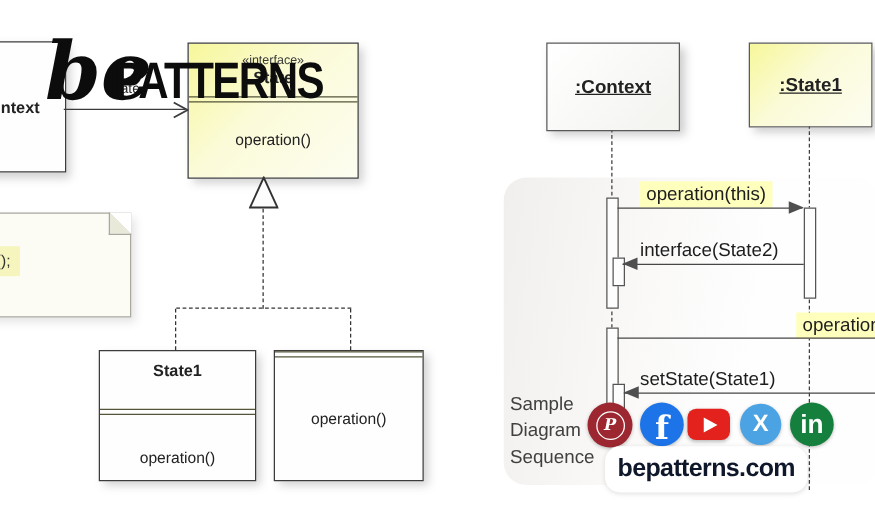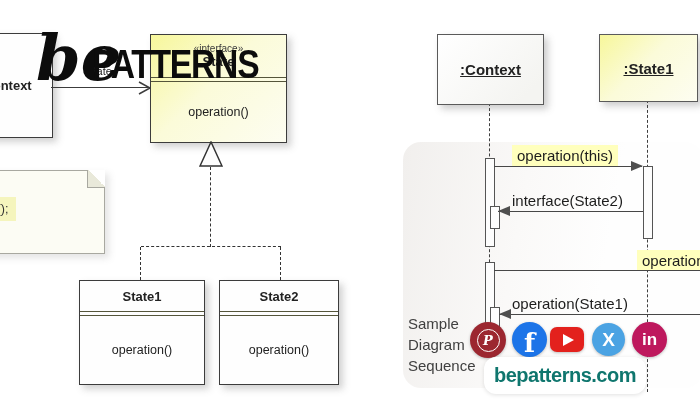--- a/index.html
+++ b/index.html
@@ -63,21 +63,21 @@
             align-items:center;justify-content:center;font-family:"DejaVu Serif",serif;
             font-style:italic;font-weight:bold;font-size:13px;}
   .yt{position:absolute;left:550px;top:327px;width:34px;height:25px;border-radius:7px;
       background:#e3211d;display:flex;align-items:center;justify-content:center;
       box-shadow:0 1px 3px rgba(0,0,0,.25);cursor:pointer;}
   .yt-tri{width:0;height:0;border-top:6.5px solid transparent;border-bottom:6.5px solid transparent;
           border-left:11px solid #fff;margin-left:3px;}
   .pill{position:absolute;left:484px;top:357px;width:162px;height:37px;background:#ffffff;
         border-radius:12px;display:flex;align-items:center;justify-content:center;
         box-shadow:0 1px 4px rgba(0,0,0,.12);}
-  .pill span{font-weight:bold;font-size:20px;letter-spacing:-.5px;color:#0f766e;}
+  .pill span{font-weight:bold;font-size:20px;letter-spacing:-.5px;color:#0f172a;}
 </style>
 </head>
 <body>
 
 <div id="stage">
 
   <div class="clsbox" style="left:-38px;top:33px;width:89px;height:103px;align-items:center;justify-content:center;">
     <span class="cls-name">Context</span>
   </div>
 
@@ -97,32 +97,29 @@
   </div>
 
   <svg class="abs" style="left:199px;top:141px;" width="24" height="27">
     <polygon points="12,1 1,25 23,25" fill="#fdfdfd" stroke="#333" stroke-width="1.5"></polygon>
   </svg>
   <div class="dashv" style="left:210px;top:167px;height:80px;"></div>
   <div class="dashh" style="left:141px;top:246px;width:140px;"></div>
   <div class="dashv" style="left:140px;top:247px;height:33px;"></div>
   <div class="dashv" style="left:280px;top:247px;height:33px;"></div>
 
-  <div class="clsbox" style="left:79px;top:280px;width:124px;height:103px;">
+  <div class="clsbox" style="left:79px;top:280px;width:124px;height:103px;gap:16px;">
     <div class="cls-head" style="height:30px;">
       <span class="cls-name">State1</span>
     </div>
     <div class="cls-sep"></div>
     <div class="cls-body">operation()</div>
   </div>
 
   <div class="clsbox" style="left:219px;top:280px;width:118px;height:103px;">
-    <div class="cls-head" style="height:30px;">
-      <span class="cls-name">State2</span>
-    </div>
     <div class="cls-sep"></div>
     <div class="cls-body">operation()</div>
   </div>
 
   <div class="note">
     <div class="fold"></div>
     <span class="note-line">state.operation();</span>
   </div>
 
   <div class="logo-be">be</div>
@@ -155,38 +152,38 @@
   <div class="msgline" style="left:494px;top:166px;width:148px;"></div>
   <div class="arrow-r" style="left:631px;top:161px;"></div>
 
   <div class="msglabel" style="left:512px;top:192px;">interface(State2)</div>
   <div class="msgline" style="left:498px;top:211px;width:145px;"></div>
   <div class="arrow-l" style="left:498px;top:206px;"></div>
 
   <div class="msglabel hl" style="left:637px;top:250px;">operation(this)</div>
   <div class="msgline" style="left:494px;top:270px;width:206px;"></div>
 
-  <div class="msglabel" style="left:512px;top:295px;">operation(State1)</div>
+  <div class="msglabel" style="left:512px;top:295px;">setState(State1)</div>
   <div class="msgline" style="left:499px;top:314px;width:201px;"></div>
   <div class="arrow-l" style="left:499px;top:309px;"></div>
 
   <div class="soc" style="left:470px;top:322px;width:36px;height:36px;background:#9c2730;">
     <span class="pin-ring">P</span>
   </div>
   <div class="soc" style="left:512px;top:322px;width:35px;height:35px;background:#1c74e8;
        font-family:'DejaVu Serif',serif;font-weight:bold;font-size:26px;padding-top:6px;box-sizing:border-box;">
     <span>f</span>
   </div>
   <div class="yt">
     <span class="yt-tri"></span>
   </div>
   <div class="soc" style="left:592px;top:323px;width:33px;height:33px;background:#4ba3e3;font-weight:bold;font-size:19px;">
     <span>X</span>
   </div>
-  <div class="soc" style="left:632px;top:322px;width:35px;height:35px;background:#be185d;font-weight:bold;font-size:17px;">
+  <div class="soc" style="left:632px;top:322px;width:35px;height:35px;background:#15803d;font-weight:bold;font-size:21px;">
     <span>in</span>
   </div>
 
   <div class="pill">
     <span>bepatterns.com</span>
   </div>
 
 </div>
 
 </body></html>

